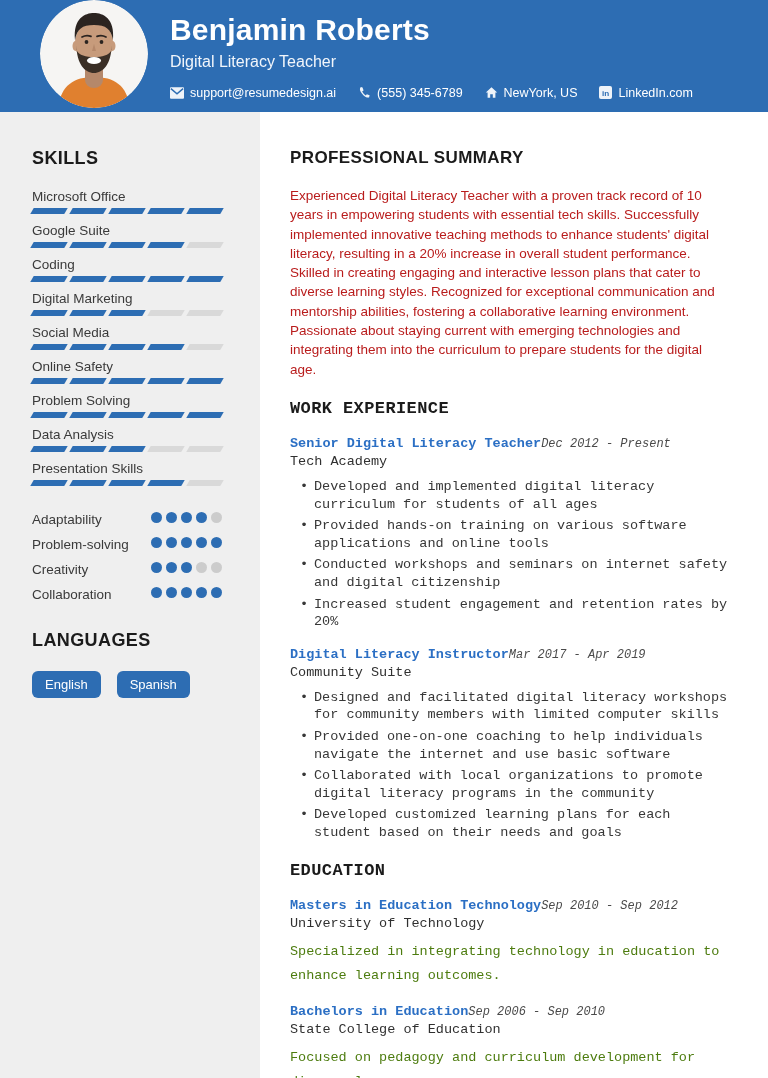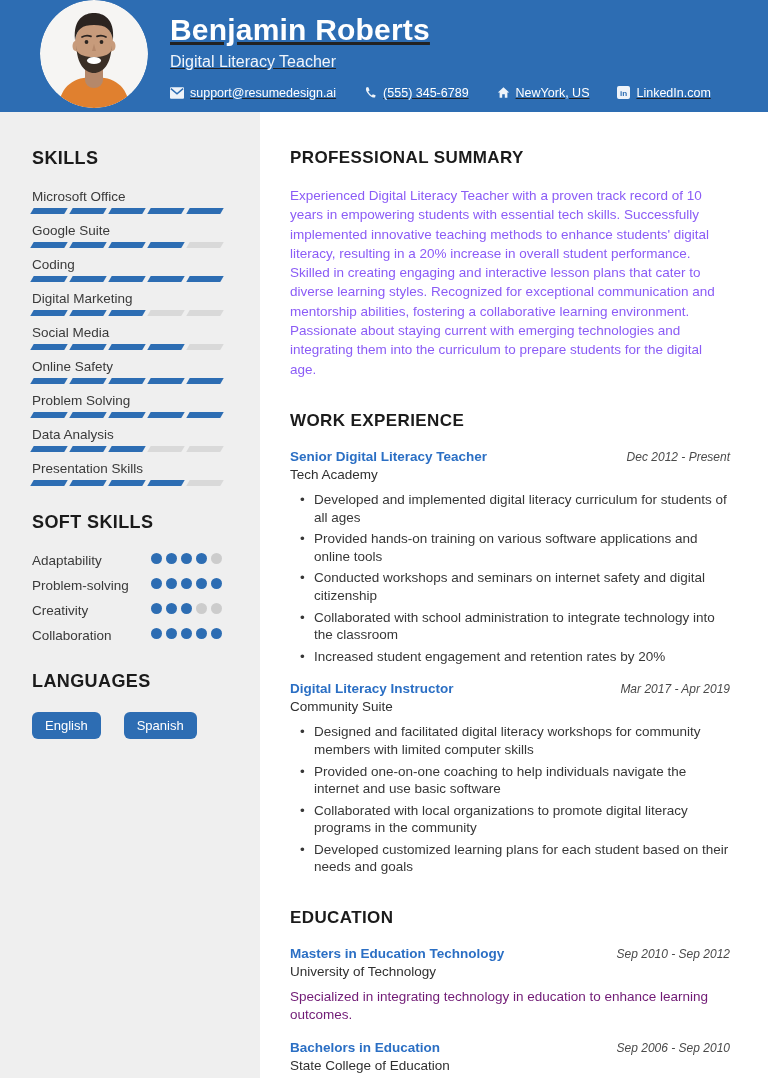--- a/index.html
+++ b/index.html
@@ -12,24 +12,24 @@
   .page { width: 768px; height: 1078px; overflow: hidden; display: flex; flex-direction: column; background:#fff; }
 
   
   .top-strip { height: 28px; display: flex; }
   .top-strip .left { width: 260px; background: #efefef; }
   .top-strip .right { flex: 1; background: #ffffff; }
 
   
   .header { height: 135px; background: #2d6db3; display: flex; align-items: center; padding-left: 40px; }
   .avatar { width: 108px; height: 108px; border-radius: 50%; flex: 0 0 auto; }
-  .header-text { margin-left: 22px; text-decoration: underline; }
+  .header-text { margin-left: 22px; }
   .person-name { color: #ffffff; font-size: 30px; font-weight: 700; letter-spacing: 0.2px; }
   .person-title { color: #f2f6fb; font-size: 16px; margin-top: 6px; }
-  .contact-row { display: flex; align-items: center; gap: 28px; margin-top: 15px; }
+  .contact-row { display: flex; align-items: center; gap: 22px; margin-top: 15px; }
   .contact-item { display: flex; align-items: center; gap: 6px; color: #ffffff; font-size: 12.5px; }
   .contact-item svg { display: block; }
 
   
   .columns { flex: 1; display: flex; }
   .sidebar { width: 260px; background: #efefef; padding: 36px 38px 20px 32px; }
   .main { flex: 1; padding: 36px 38px 20px 30px; }
 
   .side-h2 { font-size: 18px; font-weight: 700; color: #1b1b1b; letter-spacing: 0.4px; margin-bottom: 20px; }
   .main-h2 { font-size: 17px; font-weight: 700; color: #1b1b1b; letter-spacing: 0.4px; margin-bottom: 18px; }
@@ -44,35 +44,35 @@
   
   .soft-section { margin-top: 26px; }
   .soft-row { display: flex; align-items: flex-start; justify-content: space-between; margin-bottom: 10px; }
   .soft-label { font-size: 13.5px; color: #3a3a3a; }
   .dots { display: flex; gap: 4px; }
   .dot { width: 11px; height: 11px; border-radius: 50%; background: #cccccc; }
   .dot.on { background: #2d6db3; }
 
   
   .lang-section { margin-top: 28px; }
-  .pills { display: flex; gap: 23px; }
+  .pills { display: flex; gap: 16px; }
   .pill { background: #2d6db3; color: #ffffff; font-size: 13px; padding: 6px 13px; border-radius: 6px; }
 
   
-  .summary-text { font-size: 13.5px; line-height: 19.3px; color: #8b5cf6; }
+  .summary-text { font-size: 13.5px; line-height: 19.3px; color: #b91c1c; }
   .section { margin-top: 0; }
-  .section + .section { margin-top: 32px; }
+  .section + .section { margin-top: 20px; font-family: Liberation Mono, monospace; }
 
   .entry { margin-top: 16px; }
   .entry:first-of-type { margin-top: 0; }
-  .entry-head { display: flex; justify-content: space-between; align-items: baseline; }
+  .entry-head { display: flex; align-items: baseline; }
   .entry-title { color: #2b6fc4; font-size: 13.5px; font-weight: 700; }
   .entry-date { color: #4a4a4a; font-size: 12px; font-style: italic; }
   .entry-sub { font-size: 13.5px; color: #303030; margin-top: 3px; }
-  .entry-desc { font-size: 13.5px; color: #701a75; line-height: 18px; margin-top: 9px; }
+  .entry-desc { font-size: 13.5px; color: #4d7c0f; line-height: 24px; margin-top: 9px; }
 
   ul.bullets { list-style: none; margin: 9px 0 0 0; padding-left: 10px; }
   ul.bullets li { font-size: 13.5px; color: #373737; line-height: 17.6px; padding-left: 14px; position: relative; margin-bottom: 4px; }
   ul.bullets li::before { content: "•"; position: absolute; left: 0; top: 0; color: #373737; }
 </style>
 </head>
 <body>
 
 <div class="page">
 
@@ -249,21 +249,20 @@
               <span class="seg on"></span>
               <span class="seg on"></span>
               <span class="seg on"></span>
               <span class="seg on"></span>
               <span class="seg"></span>
             </div>
   </div>
 </div>
 
       <div class="soft-section">
-        <div class="side-h2">SOFT SKILLS</div>
         <div id="soft-list">
   <div class="soft-row">
     <div class="soft-label">Adaptability</div>
     <div class="dots">
                 <span class="dot on"></span>
                 <span class="dot on"></span>
                 <span class="dot on"></span>
                 <span class="dot on"></span>
                 <span class="dot"></span>
               </div>
@@ -325,21 +324,20 @@
   <div class="entry">
     <div class="entry-head">
       <span class="entry-title">Senior Digital Literacy Teacher</span>
       <span class="entry-date">Dec 2012 - Present</span>
     </div>
     <div class="entry-sub">Tech Academy</div>
     <ul class="bullets">
                 <li>Developed and implemented digital literacy curriculum for students of all ages</li>
                 <li>Provided hands-on training on various software applications and online tools</li>
                 <li>Conducted workshops and seminars on internet safety and digital citizenship</li>
-                <li>Collaborated with school administration to integrate technology into the classroom</li>
                 <li>Increased student engagement and retention rates by 20%</li>
               </ul>
   </div>
 
   <div class="entry">
     <div class="entry-head">
       <span class="entry-title">Digital Literacy Instructor</span>
       <span class="entry-date">Mar 2017 - Apr 2019</span>
     </div>
     <div class="entry-sub">Community Suite</div>

